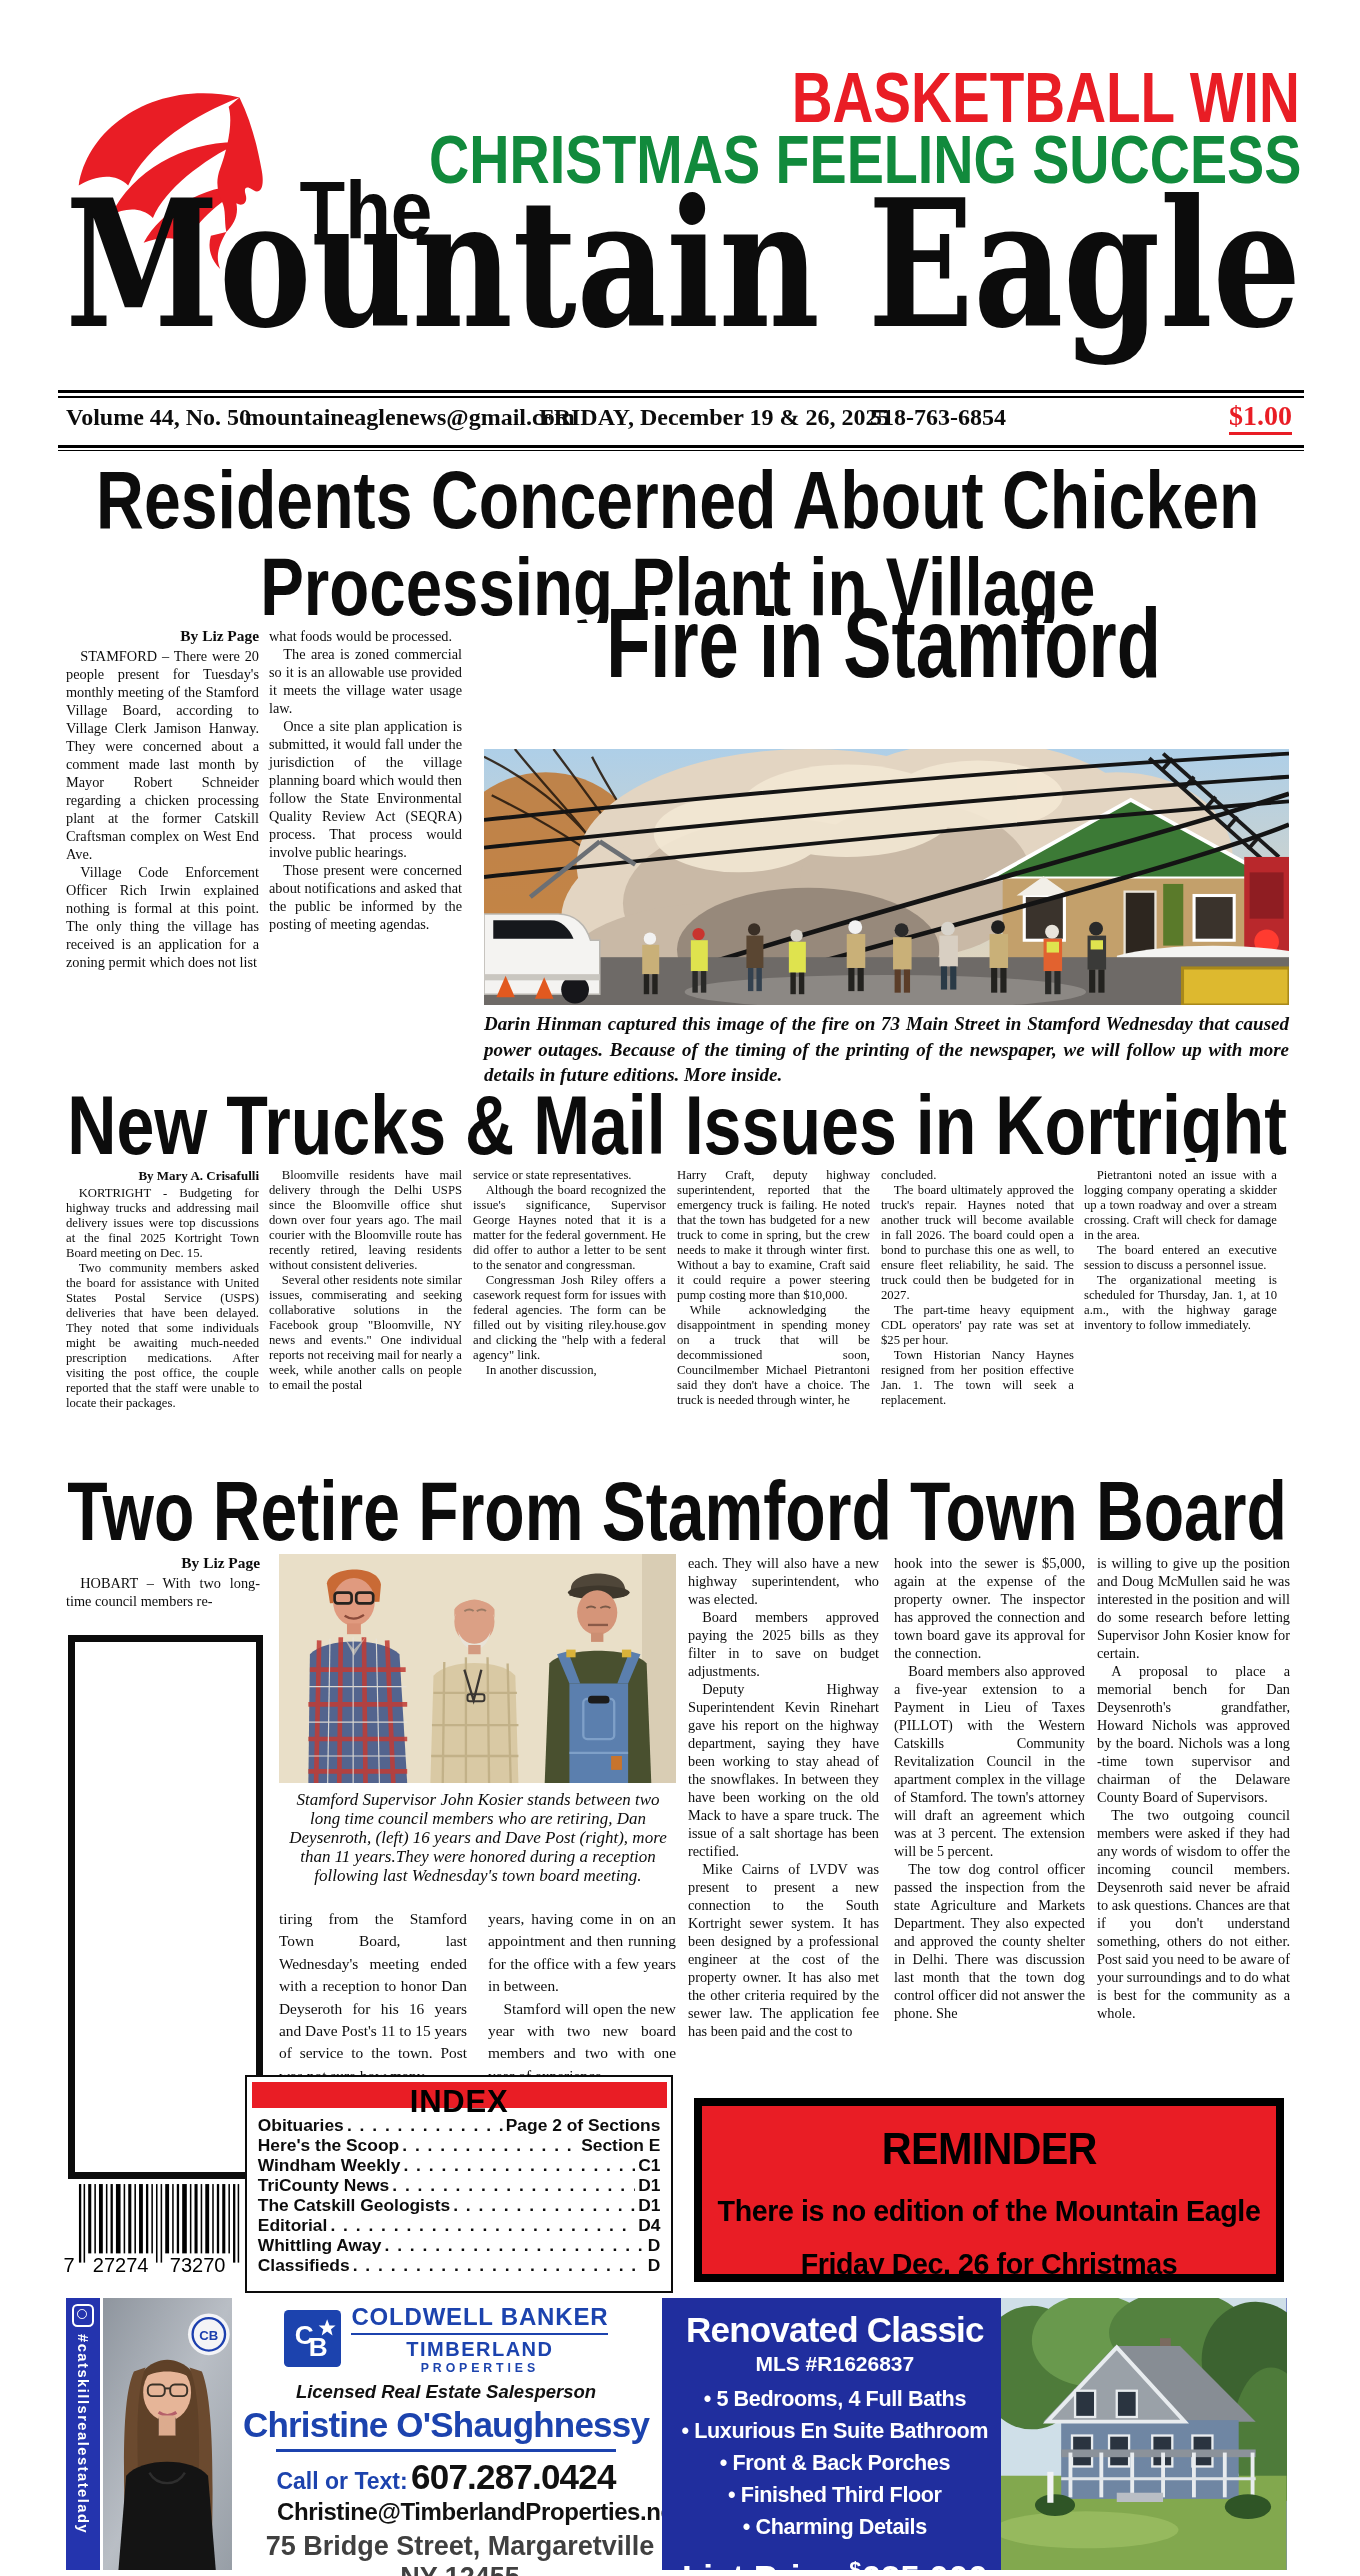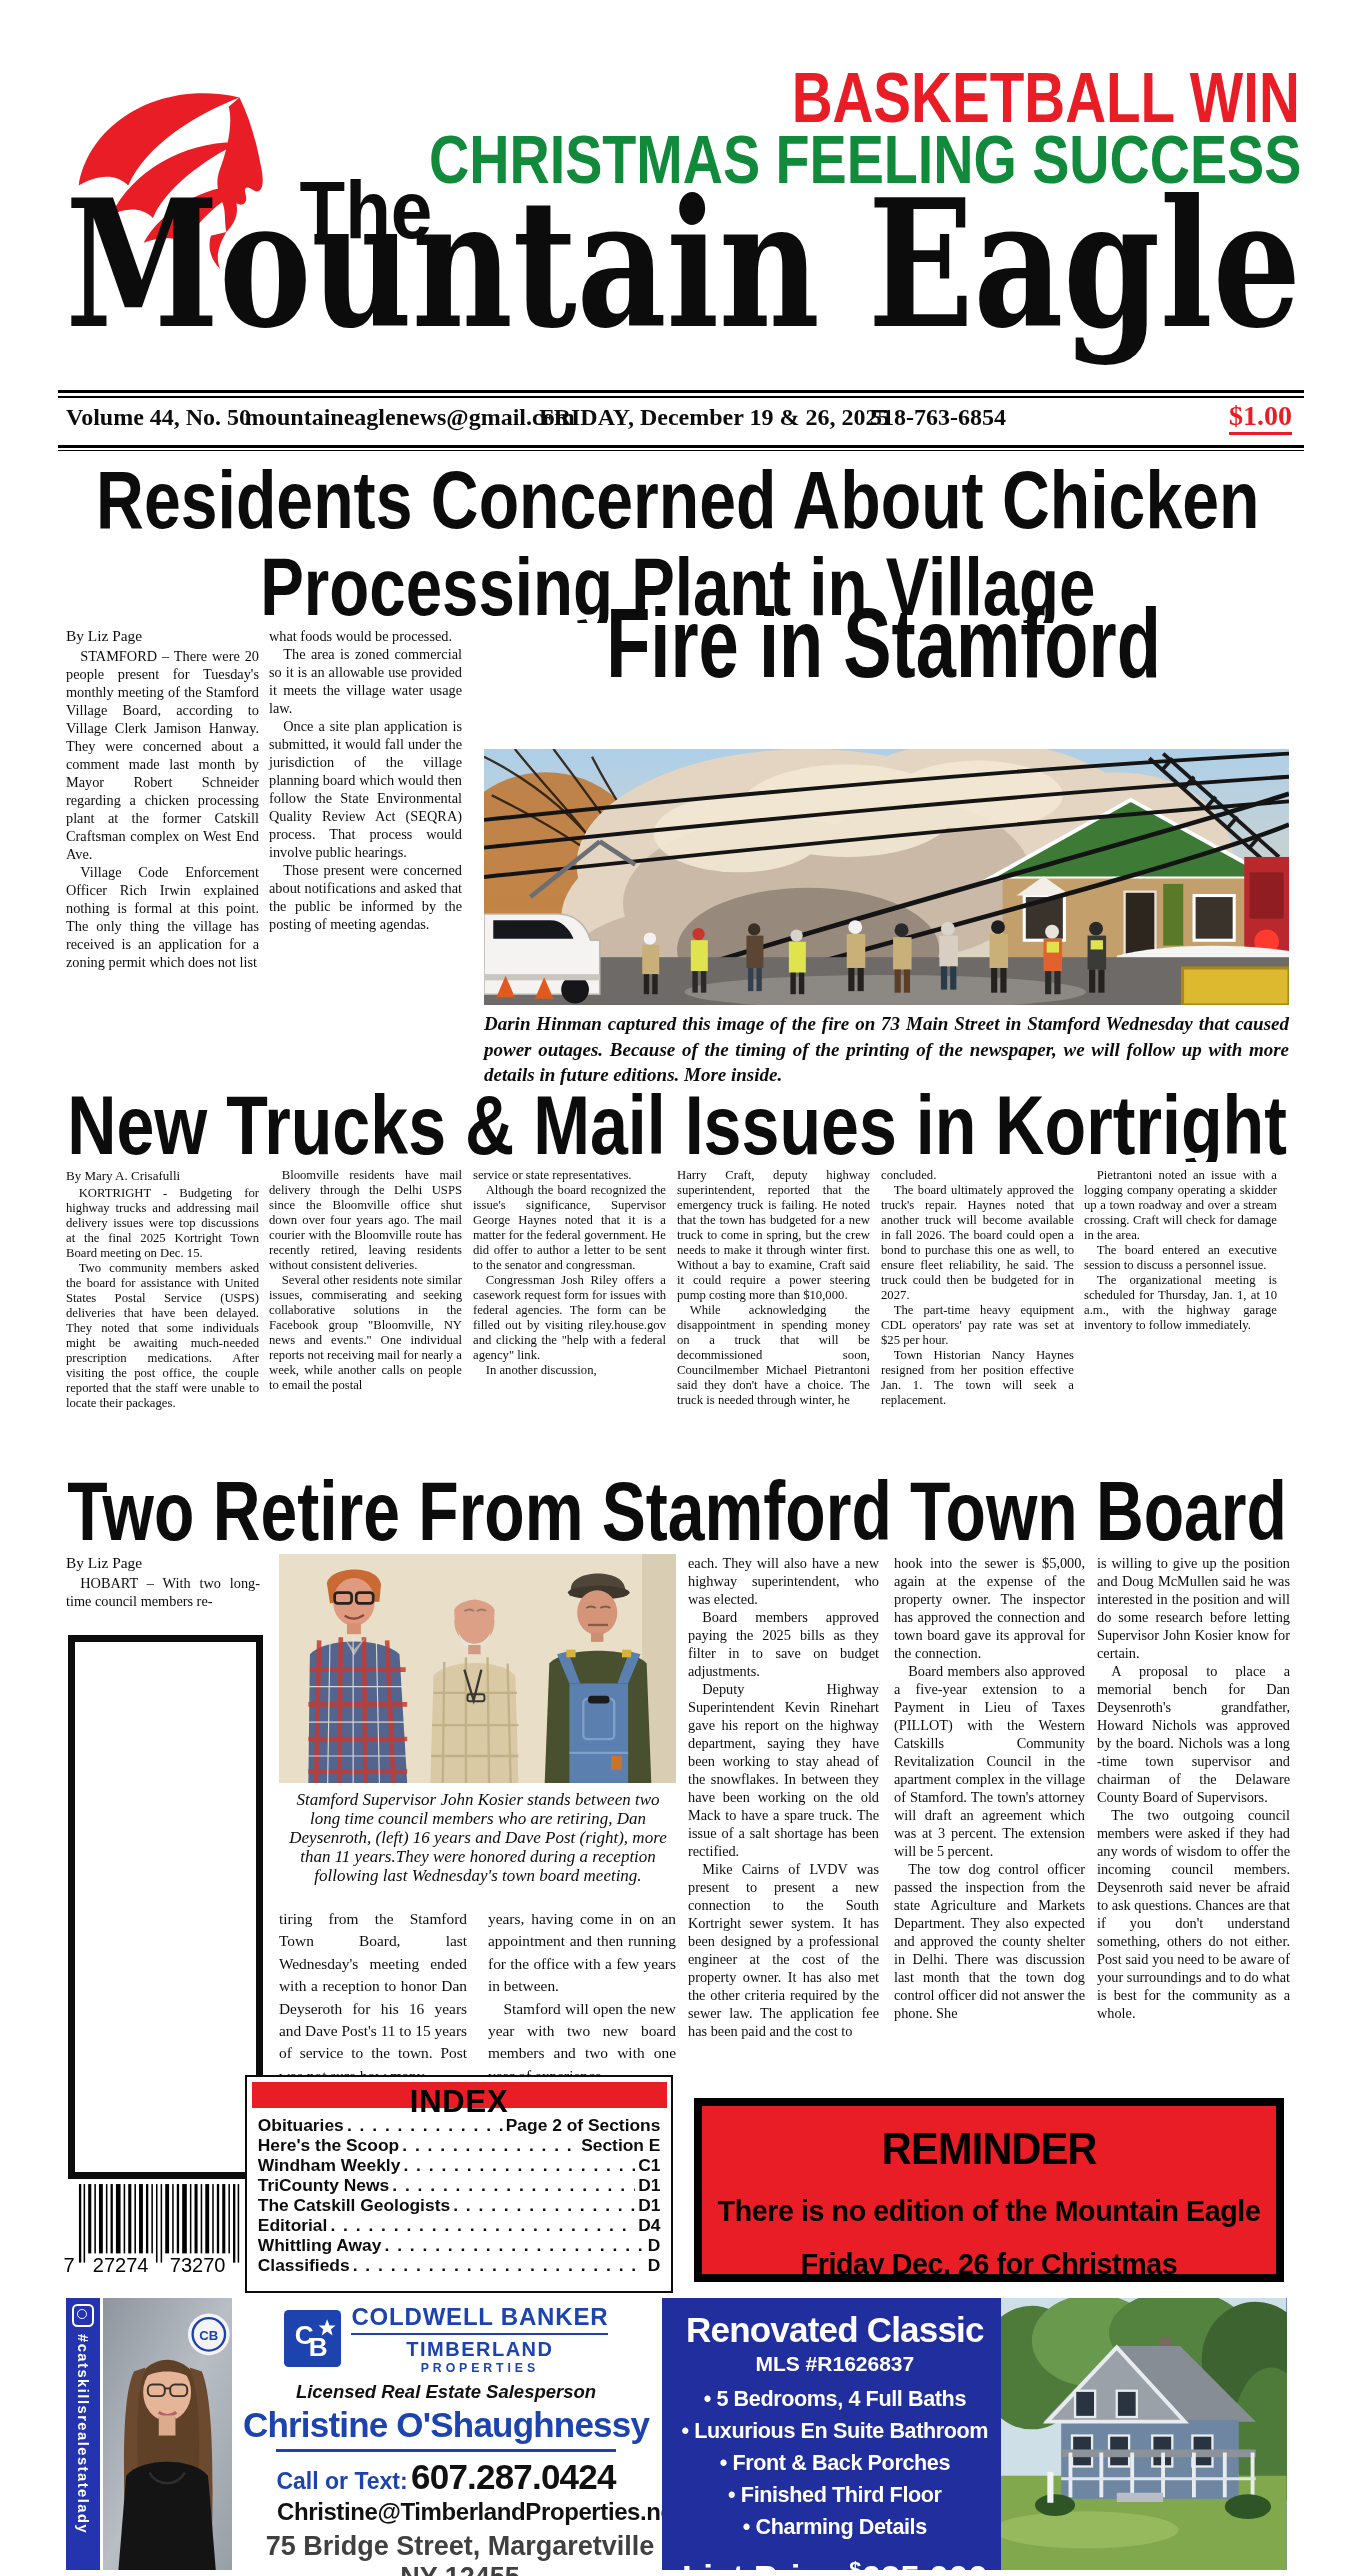--- a/index.html
+++ b/index.html
@@ -6,21 +6,21 @@
   .page{position:relative;width:1361px;height:2576px;background:#ffffff;overflow:hidden;
         font-family:"Liberation Serif",serif;color:#0c0c0c;}
   .abs{position:absolute;}
   svg text{font-family:"Liberation Sans",sans-serif;}
   .mast-serif{font-family:"DejaVu Serif",serif;}
   .tagline{font-family:"Liberation Serif",serif;font-weight:bold;font-size:33px;letter-spacing:0.4px;}
   .rule2{border-top:3.9px solid #000;border-bottom:2.3px solid #000;height:3.1px;}
   .rule2b{border-top:3.1px solid #000;border-bottom:1.5px solid #000;height:2.3px;}
   .info{font-family:"Liberation Serif",serif;font-weight:bold;font-size:24px;white-space:nowrap;}
   .price{color:#e91d25;font-size:28px;}
-  .byline{font-weight:normal;text-align:left;font-size:15.4px;margin-bottom:2.3px;}
+  .byline{font-weight:bold;text-align:right;font-size:15.4px;margin-bottom:2.3px;}
   .byline.sm{font-size:13px;}
   .body{white-space:pre-line;text-align:justify;}
   .b18{font-size:14.3px;line-height:18px;}
   .b16{font-size:12.7px;line-height:15px;}
   .b20{font-size:15.4px;line-height:22.4px;}
   .capt{font-style:italic;font-weight:bold;font-size:19px;line-height:25.5px;text-align:justify;}
   .capt2{font-style:italic;font-size:17px;line-height:19px;text-align:center;}
   .emptybox{border:7px solid #0c0c0c;background:#fff;}
   .indexbox{border:2.3px solid #0c0c0c;background:#fff;padding:4.6px;}
   .indexhead{background:#e91d25;color:#000000;text-align:center;font-family:"Liberation Sans",sans-serif;

